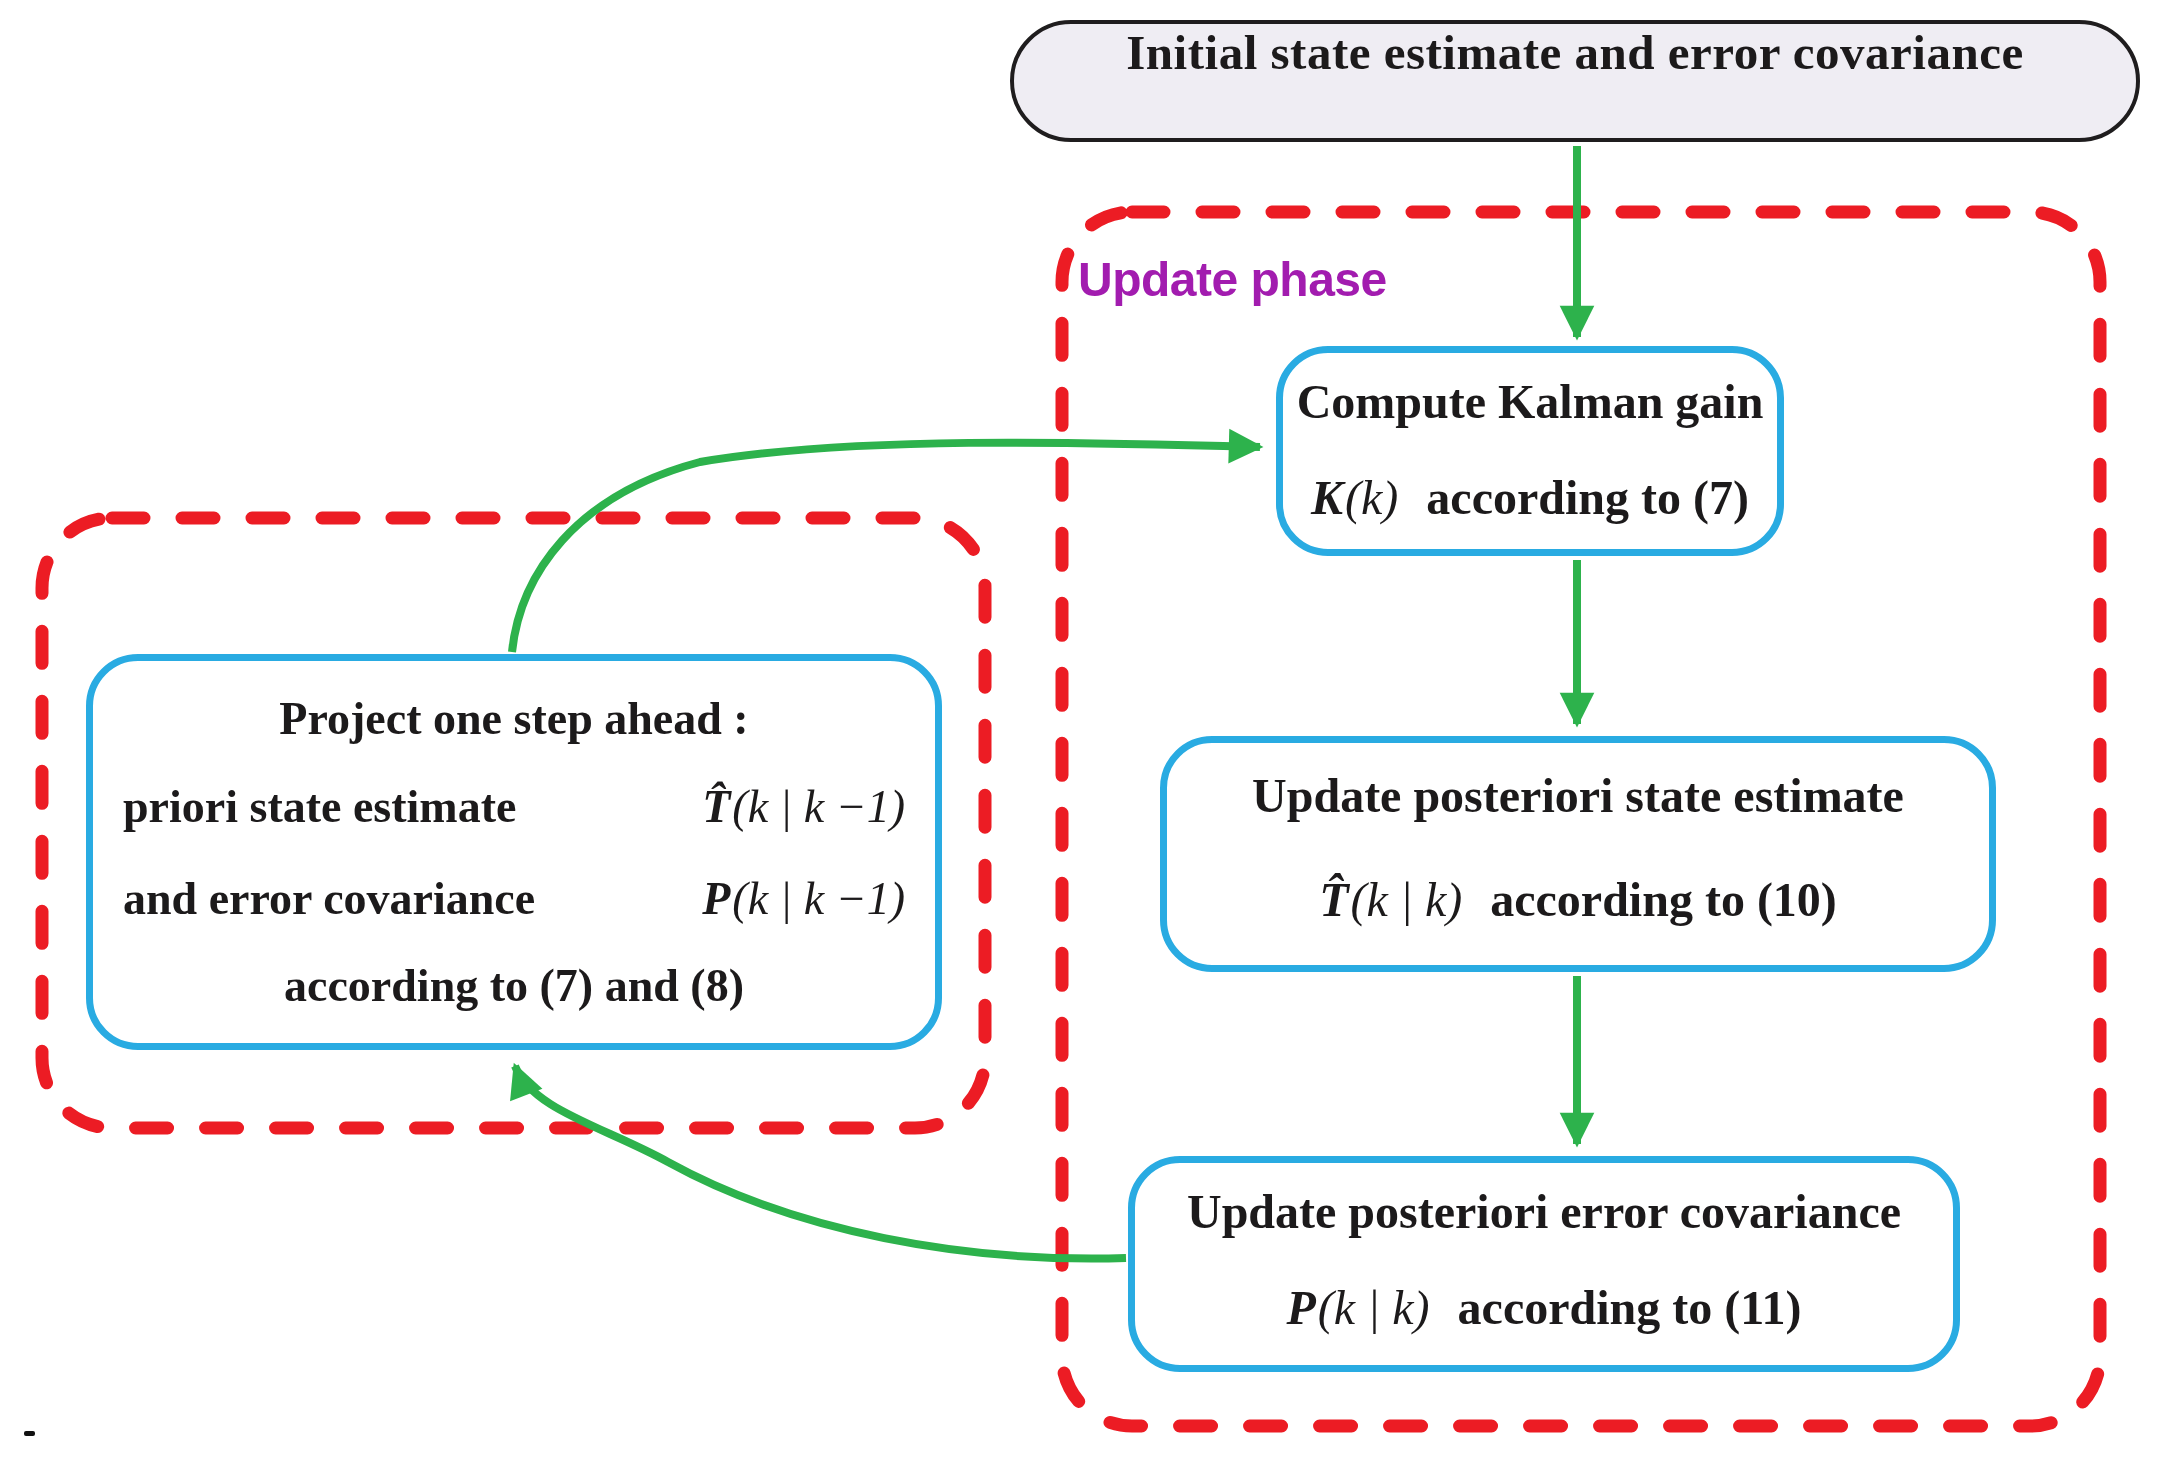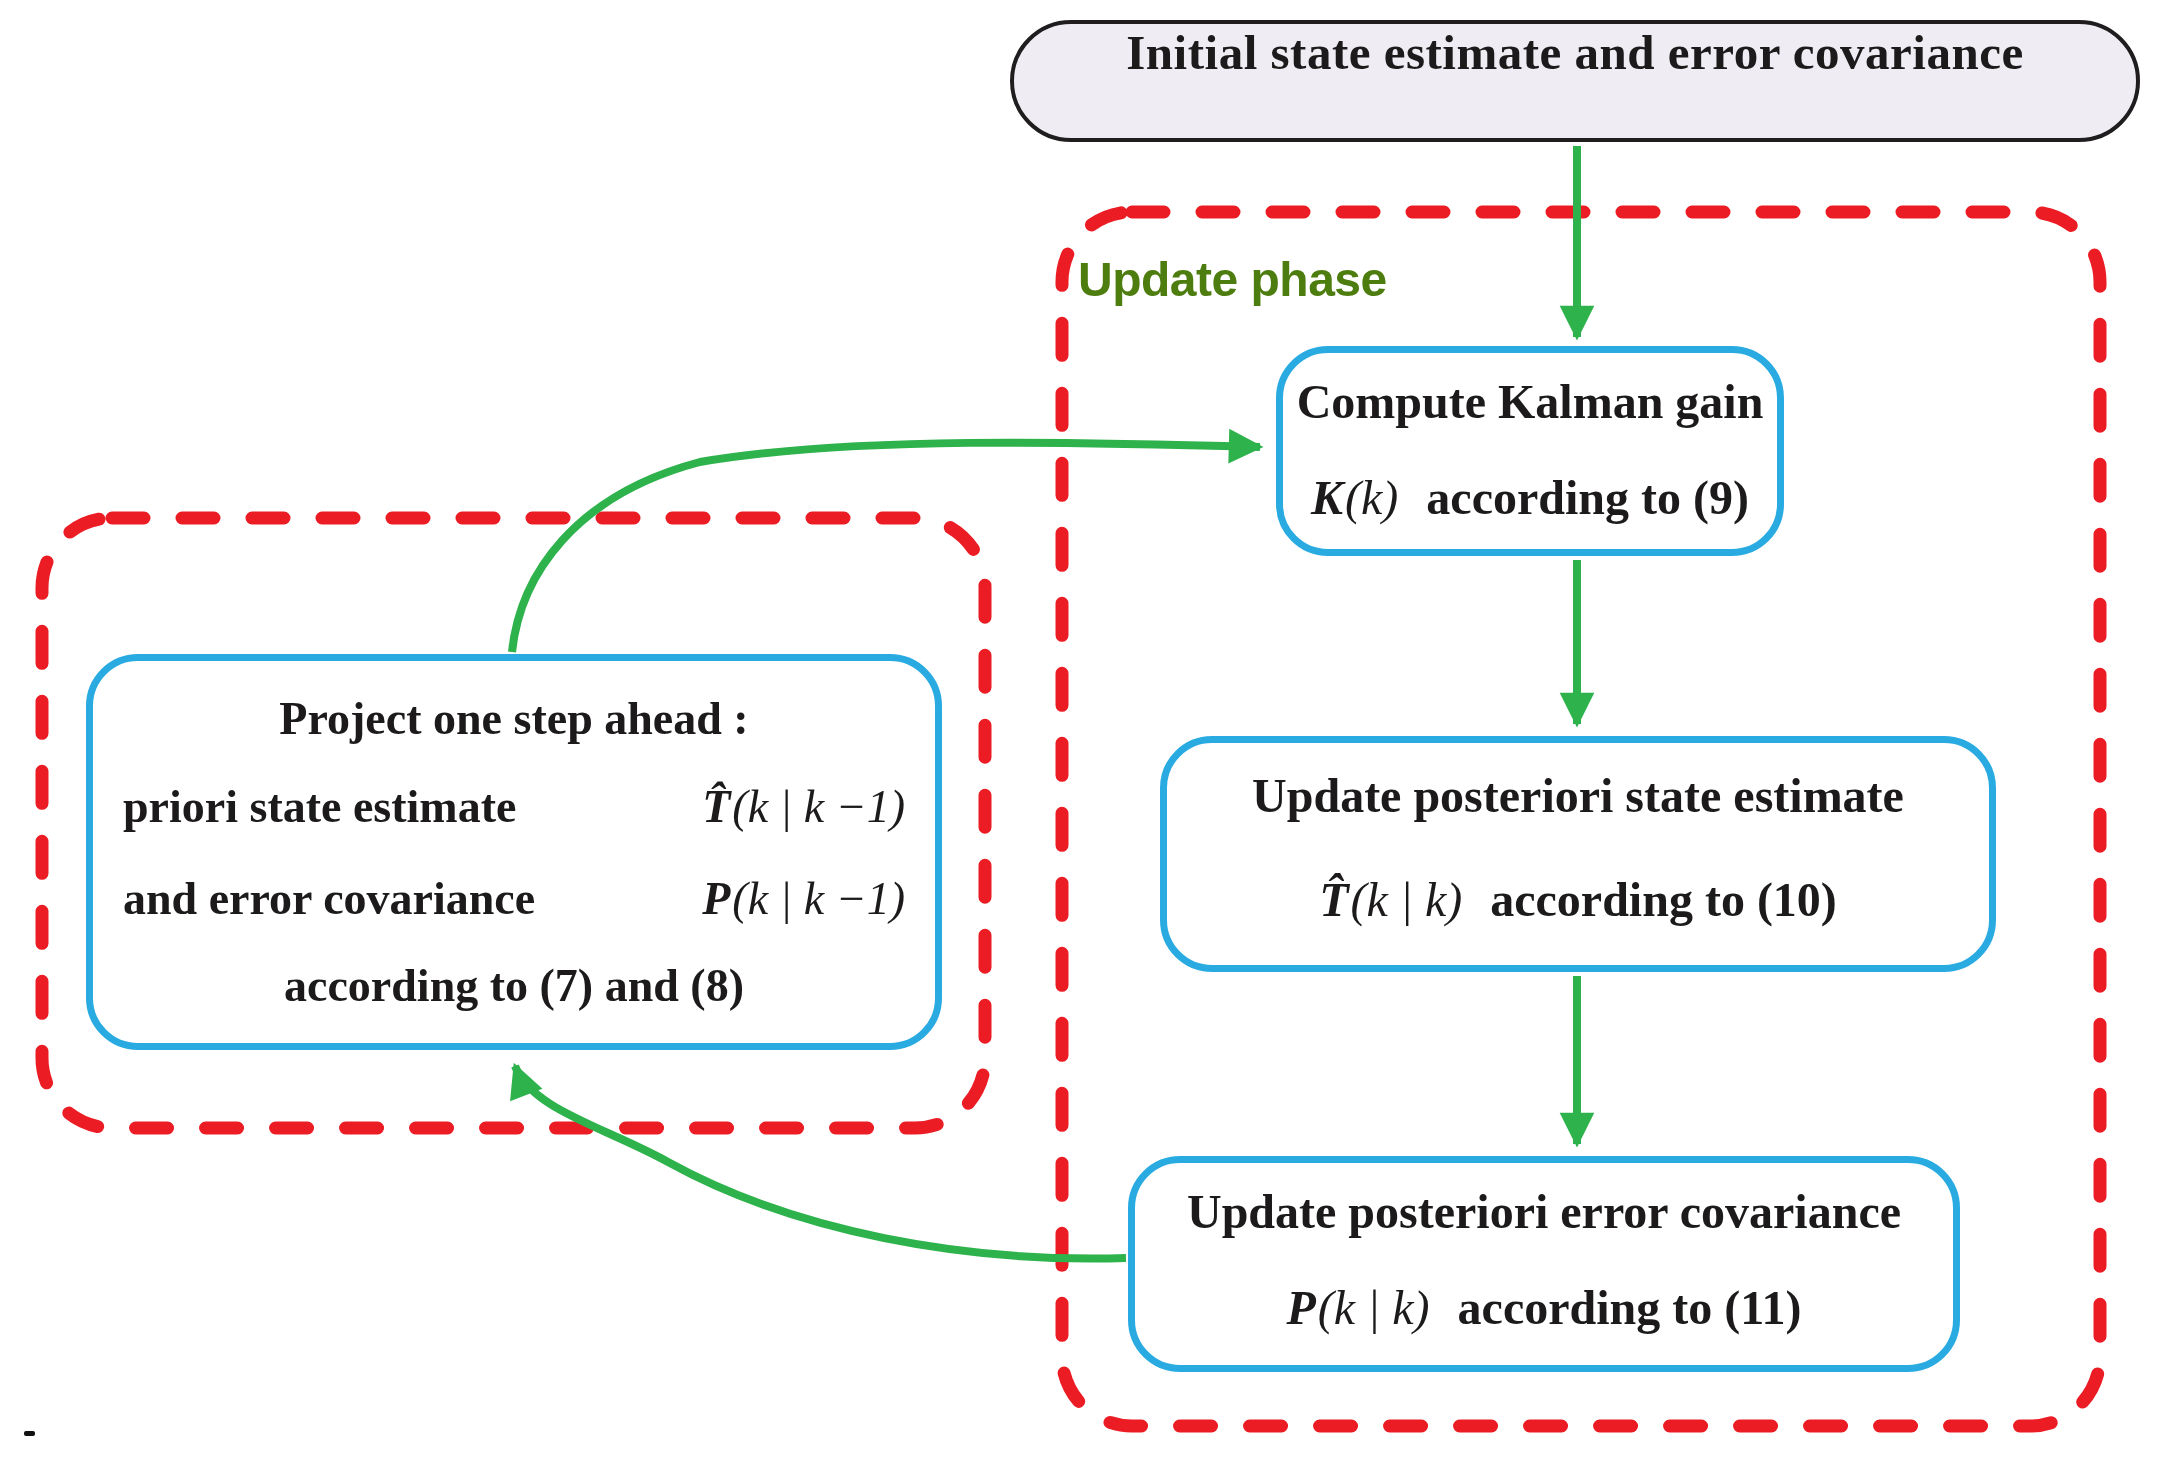--- a/index.html
+++ b/index.html
@@ -35,21 +35,21 @@
   #state-box .line{height:104px;}
   #project-box .line{height:92px;width:100%;}
   .justified{justify-content:space-between !important;}
 
   .msym{font-style:italic;font-weight:bold;}
   .margs{font-style:italic;font-weight:normal;margin-left:2px;}
   .mrest{margin-left:28px;}
 
   .phase-label{
     position:absolute;font-family:"Liberation Sans","DejaVu Sans",sans-serif;
-    font-weight:bold;font-size:48px;color:#4d7c0f;letter-spacing:-0.5px;
+    font-weight:bold;font-size:48px;color:#a21caf;letter-spacing:-0.5px;
   }
   #update-phase-label{left:1078px;top:252px;}
   #predict-phase-label{left:72px;top:562px;}
 
   .stray{position:absolute;left:24px;top:1431px;width:11px;height:5px;
          background:#111;border-radius:2px;}
 </style>
 </head>
 <body>
 
@@ -78,21 +78,21 @@
 
   <div class="phase-label" id="update-phase-label">Update phase</div>
 
   <div class="node bluebox" id="kalman-box">
     <div class="line">
       <span>Compute Kalman gain</span>
     </div>
     <div class="line">
       <span class="msym">K</span>
       <span class="margs">(k)</span>
-      <span class="mrest">according to (9)</span>
+      <span class="mrest">according to (7)</span>
     </div>
   </div>
 
   <div class="node bluebox" id="state-box">
     <div class="line">
       <span>Update posteriori state estimate</span>
     </div>
     <div class="line">
       <span class="msym">T̂</span>
       <span class="margs">(k | k)</span>

